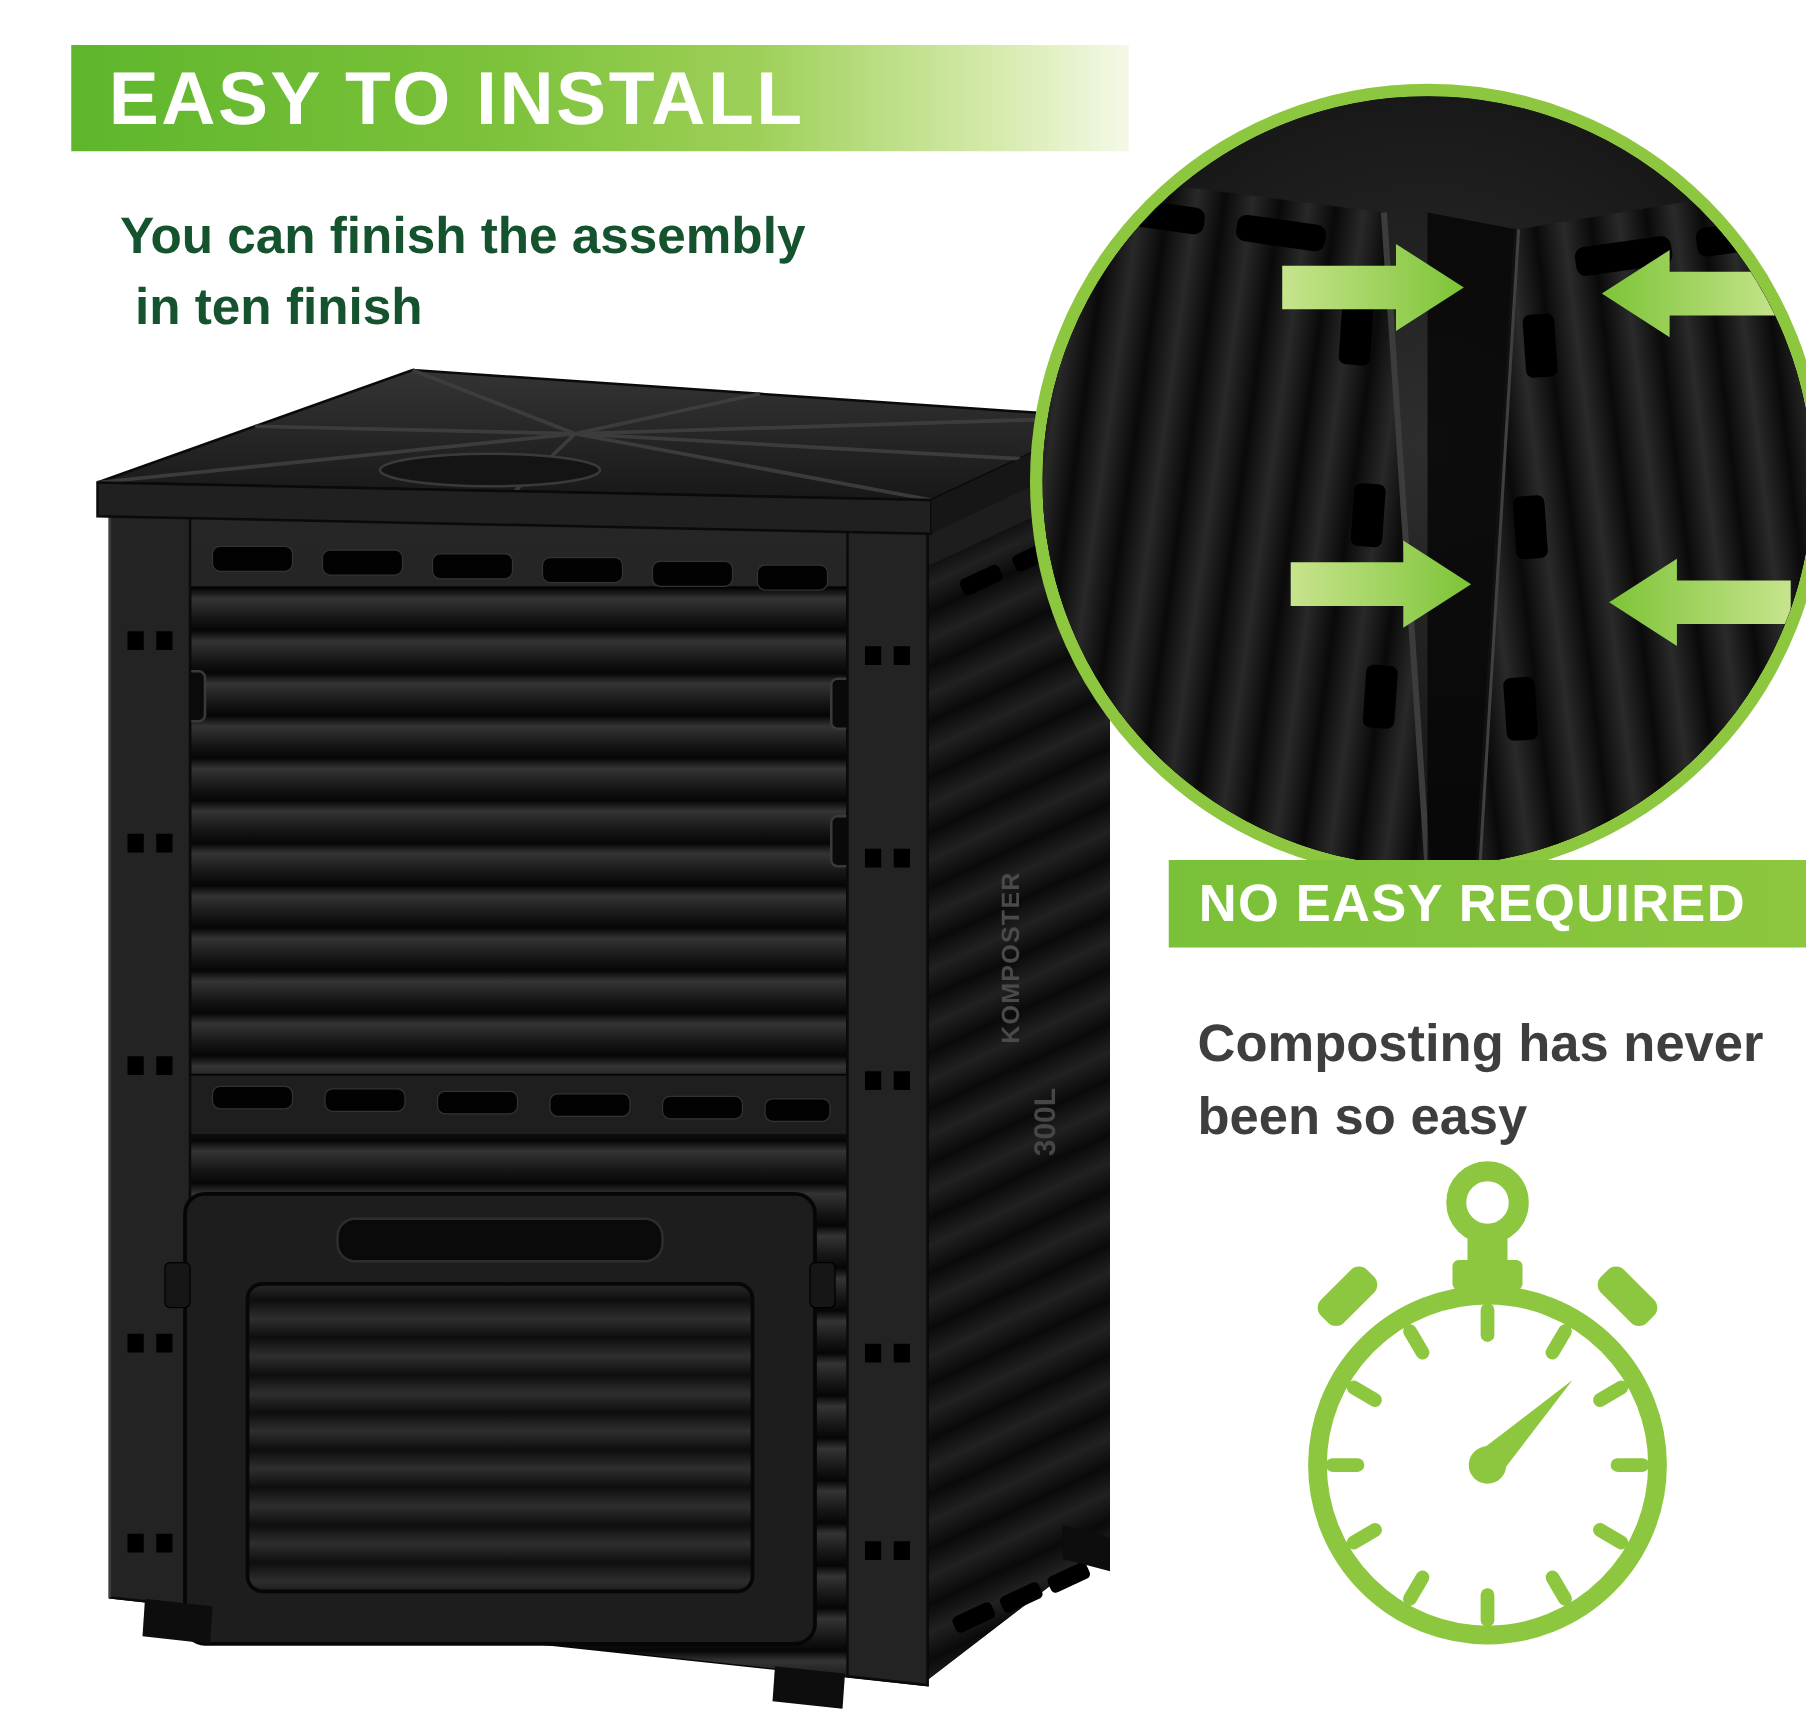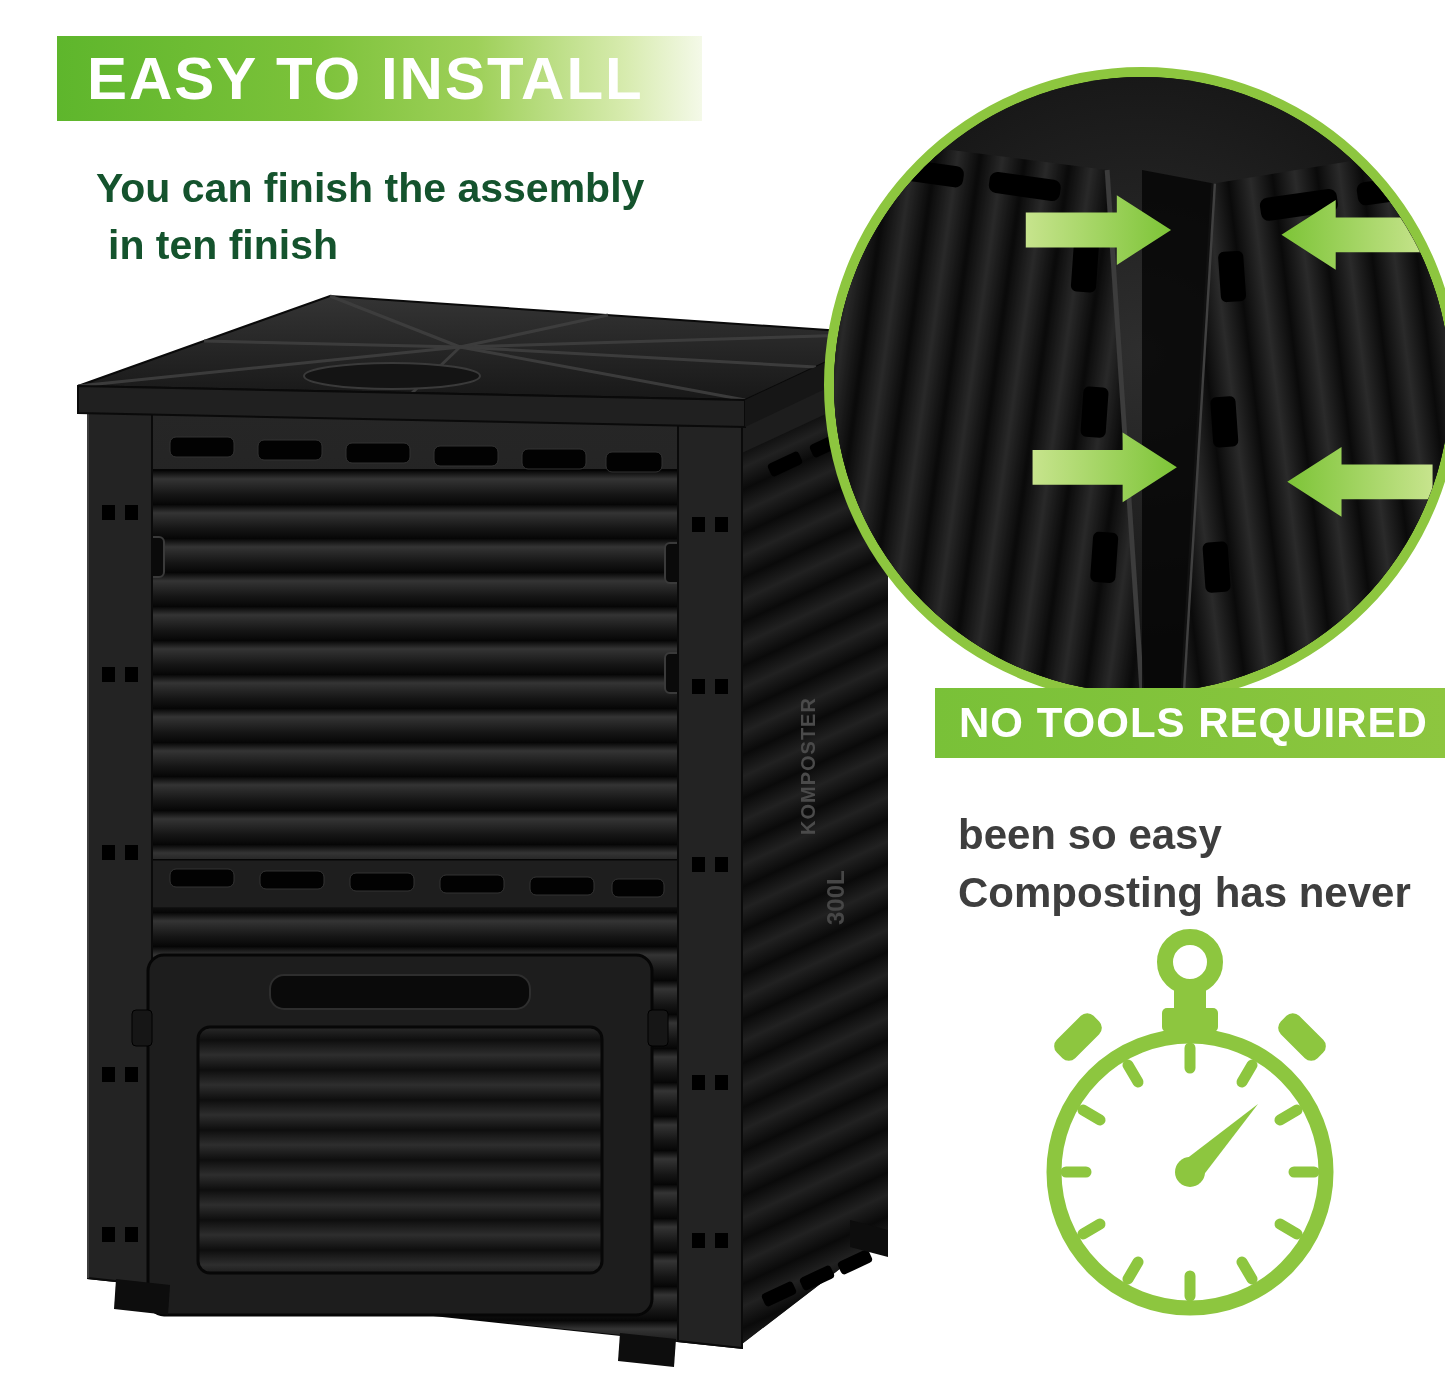--- a/index.html
+++ b/index.html
@@ -2,21 +2,21 @@
 <html><head>
 <meta charset="utf-8">
 <style>
   * { margin:0; padding:0; box-sizing:border-box; }
   html,body { width:1445px; height:1377px; }
   body { font-family:"Liberation Sans", sans-serif; background:#ffffff; }
   .canvas { position:relative; width:1445px; height:1377px; background:#ffffff; overflow:hidden; }
 
   
   .banner-easy {
-    position:absolute; left:57px; top:36px; width:645px; height:85px;
+    position:absolute; left:57px; top:36px; width:846px; height:85px;
     background:linear-gradient(90deg,#5eb62c 0%,#7cc23a 40%,#9ed059 65%,#d7ebae 88%,#f4f9e8 100%);
     display:flex; align-items:center; padding-left:30px;
   }
   .banner-easy .label { color:#ffffff; font-size:60px; font-weight:700; letter-spacing:2px; white-space:nowrap; }
 
   .sub-left {
     position:absolute; left:96px; top:160px;
     color:#14532d; font-size:41px; font-weight:700; line-height:57px; white-space:nowrap;
   }
   .sub-left .l2 { padding-left:12px; }
@@ -250,26 +250,26 @@
       <g>
         <polygon points="198,140 292,140 292,122 348,158 292,194 292,176 198,176" fill="url(#arrowR)"></polygon>
         <polygon points="205,385 298,385 298,367 354,403 298,439 298,421 205,421" fill="url(#arrowR)"></polygon>
         <polygon points="612,145 518,145 518,127 462,163 518,199 518,181 612,181" fill="url(#arrowL)"></polygon>
         <polygon points="618,400 524,400 524,382 468,418 524,454 524,436 618,436" fill="url(#arrowL)"></polygon>
       </g>
     </svg>
   </div>
 
   <div class="banner-notools">
-    <span class="label">NO TOOLS REQUIRED</span>
+    <span class="label">NO EASY REQUIRED</span>
   </div>
 
   <div class="sub-right">
+    <div>Composting has never</div>
     <div>been so easy</div>
-    <div>Composting has never</div>
   </div>
 
   <svg class="stopwatch-svg" viewBox="0 0 380 440" aria-hidden="true">
     <g fill="none" stroke="#8dc63f">
       <circle cx="190" cy="272" r="136" stroke-width="15"></circle>
       <circle cx="190" cy="62" r="25" stroke-width="16"></circle>
     </g>
     <g fill="#8dc63f" stroke="none">
       <rect x="174" y="88" width="32" height="22"></rect>
       <rect x="162" y="108" width="56" height="24" rx="5"></rect>

